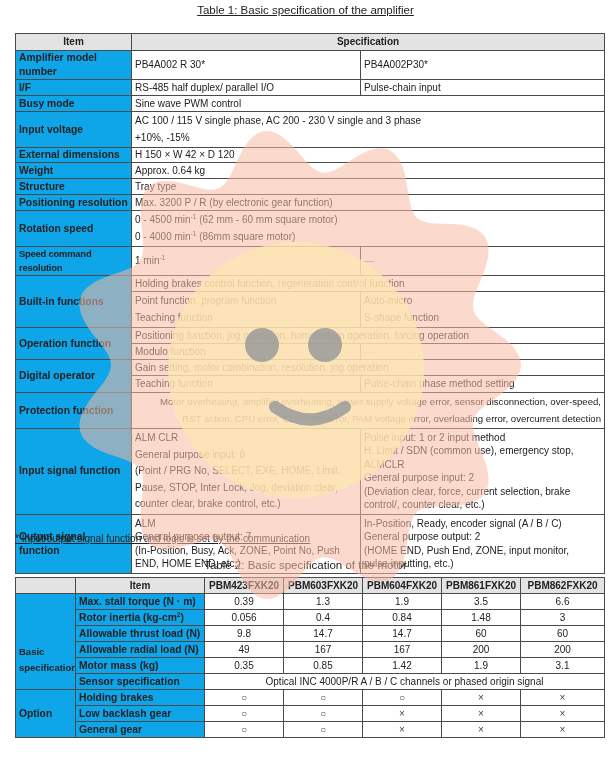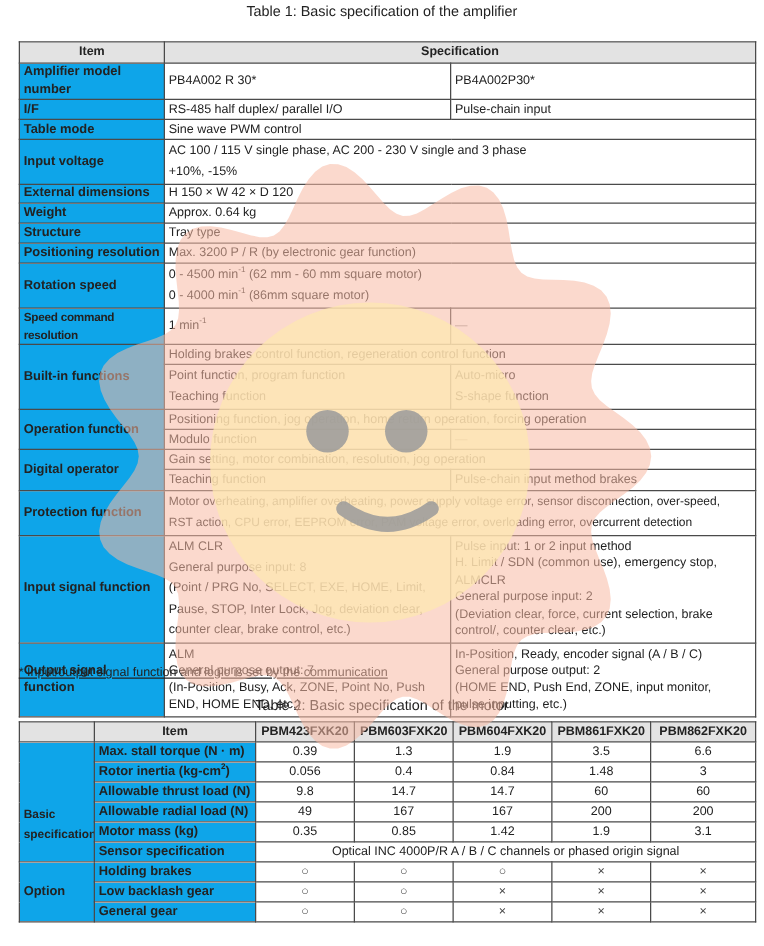--- a/index.html
+++ b/index.html
@@ -16,21 +16,21 @@
   #t2 { left:15px; top:577px; width:589px; }
   #t2 td, #t2 th { height:15px; }
   sup { font-size:6.5px; vertical-align:super; line-height:0; }
   .note { position:absolute; left:15px; top:533px; font-size:10px; color:#222;text-decoration:underline; }
   .sym { font-size:10px; color:#444; }
   #watermark { position:absolute; left:0; top:0; width:611px; height:757px; pointer-events:none; }
 </style>
 </head>
 <body>
 
-<div class="title" style="top:4px;">Table 1: Basic specification of the amplifier</div>
+<div class="title" style="top:4px;text-decoration:underline;">Table 1: Basic specification of the amplifier</div>
 
 <table id="t1">
   <colgroup>
       <col style="width:116px">
       <col style="width:229px">
       <col style="width:244px">
     </colgroup>
   <tbody>
       <tr style="height:17px">
     <th>Item</th>
@@ -40,21 +40,21 @@
     <td class="lbl">Amplifier model number</td>
     <td>PB4A002 R 30*</td>
     <td>PB4A002P30*</td>
   </tr>
   <tr style="height:16px">
     <td class="lbl">I/F</td>
     <td>RS-485 half duplex/ parallel I/O</td>
     <td>Pulse-chain input</td>
   </tr>
   <tr style="height:16px">
-    <td class="lbl">Table mode</td>
+    <td class="lbl">Busy mode</td>
     <td colspan="2">Sine wave PWM control</td>
   </tr>
   <tr style="height:34px">
     <td class="lbl">Input voltage</td>
     <td colspan="2" class="multi">
       <div>AC 100 / 115 V single phase, AC 200 - 230 V single and 3 phase</div>
       <div>+10%, -15%</div>
     </td>
   </tr>
   <tr style="height:15px">
@@ -106,25 +106,25 @@
   <tr style="height:16px">
     <td>Modulo function</td>
     <td style="color:#999">—</td>
   </tr>
   <tr style="height:16px">
     <td class="lbl" rowspan="2">Digital operator</td>
     <td colspan="2">Gain setting, motor combination, resolution, jog operation</td>
   </tr>
   <tr style="height:17px">
     <td>Teaching function</td>
-    <td>Pulse-chain input method brakes</td>
+    <td>Pulse-chain phase method setting</td>
   </tr>
   <tr style="height:31px">
     <td class="lbl">Protection function</td>
-    <td colspan="2" class="multi" style="font-size:9.6px;">
+    <td colspan="2" class="multi" style="font-size:9.6px;text-align:right;">
       <div>Motor overheating, amplifier overheating, power supply voltage error, sensor disconnection, over-speed,</div>
       <div>RST action, CPU error, EEPROM error, PAM voltage error, overloading error, overcurrent detection</div>
     </td>
   </tr>
   <tr style="height:84px">
     <td class="lbl">Input signal function</td>
     <td class="multi">
       <div>ALM CLR</div>
       <div>General purpose input: 8</div>
       <div>(Point / PRG No, SELECT, EXE, HOME, Limit,</div>

